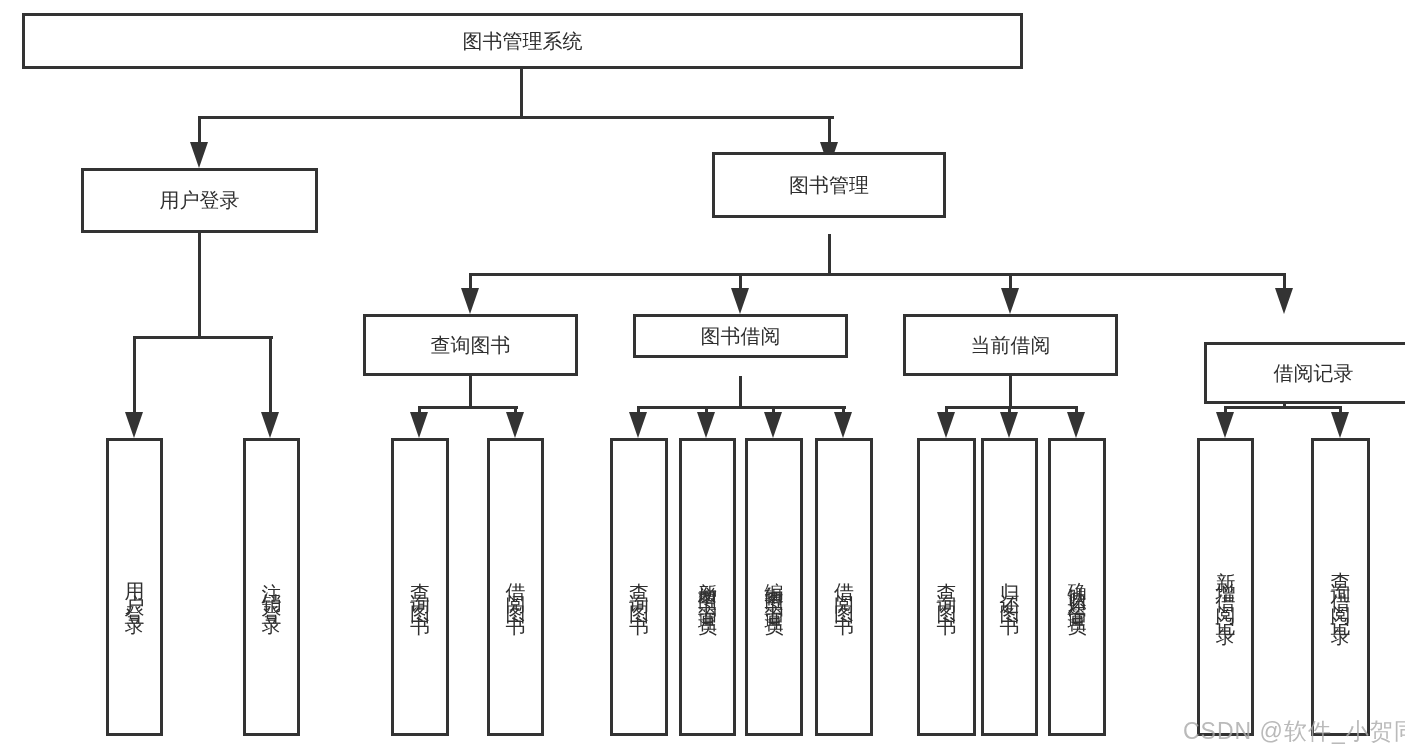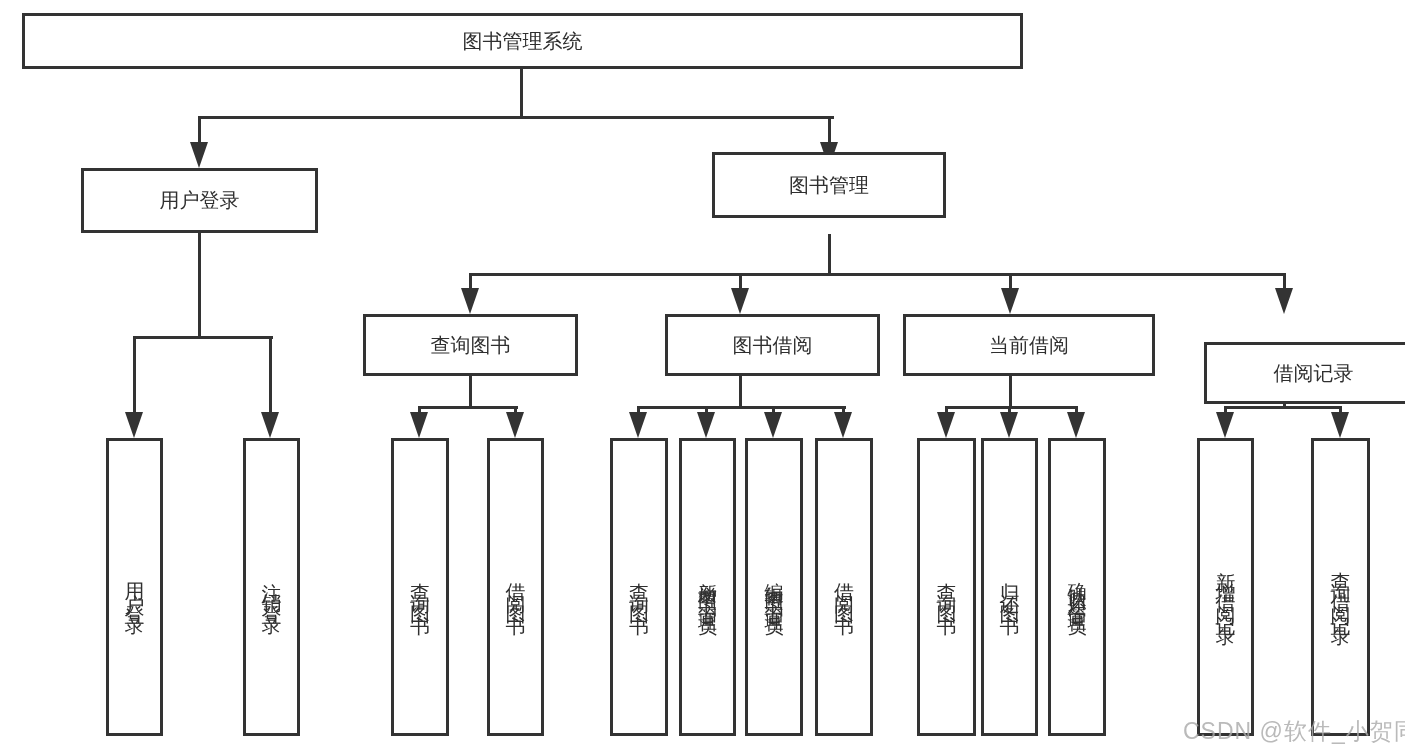--- a/index.html
+++ b/index.html
@@ -38,22 +38,22 @@
 <body>
 
 <div id="canvas">
 
   <div class="node" style="left:22px;top:13px;width:1001px;height:56px;">图书管理系统</div>
 
   <div class="node" style="left:81px;top:168px;width:237px;height:65px;">用户登录</div>
   <div class="node" style="left:712px;top:152px;width:234px;height:66px;">图书管理</div>
 
   <div class="node" style="left:363px;top:314px;width:215px;height:62px;">查询图书</div>
-  <div class="node" style="left:665px;top:314px;width:215px;height:62px;">图书借阅</div>
-  <div class="node" style="left:903px;top:314px;width:252px;height:62px;">当前借阅</div>
+  <div class="node" style="left:633px;top:314px;width:215px;height:44px;">图书借阅</div>
+  <div class="node" style="left:903px;top:314px;width:215px;height:62px;">当前借阅</div>
   <div class="node" style="left:1204px;top:314px;width:219px;height:62px;margin-top:28px;">借阅记录</div>
 
   <div class="node vnode" style="left:106px;top:438px;width:57px;height:298px;">用户登录</div>
   <div class="node vnode" style="left:243px;top:438px;width:57px;height:298px;">注销登录</div>
 
   <div class="node vnode" style="left:391px;top:438px;width:58px;height:298px;">查询图书</div>
   <div class="node vnode" style="left:487px;top:438px;width:57px;height:298px;">借阅图书</div>
 
   <div class="node vnode" style="left:610px;top:438px;width:58px;height:298px;">查询图书</div>
   <div class="node vnode tight" style="left:679px;top:438px;width:57px;height:298px;">新增图书（管理员）</div>

